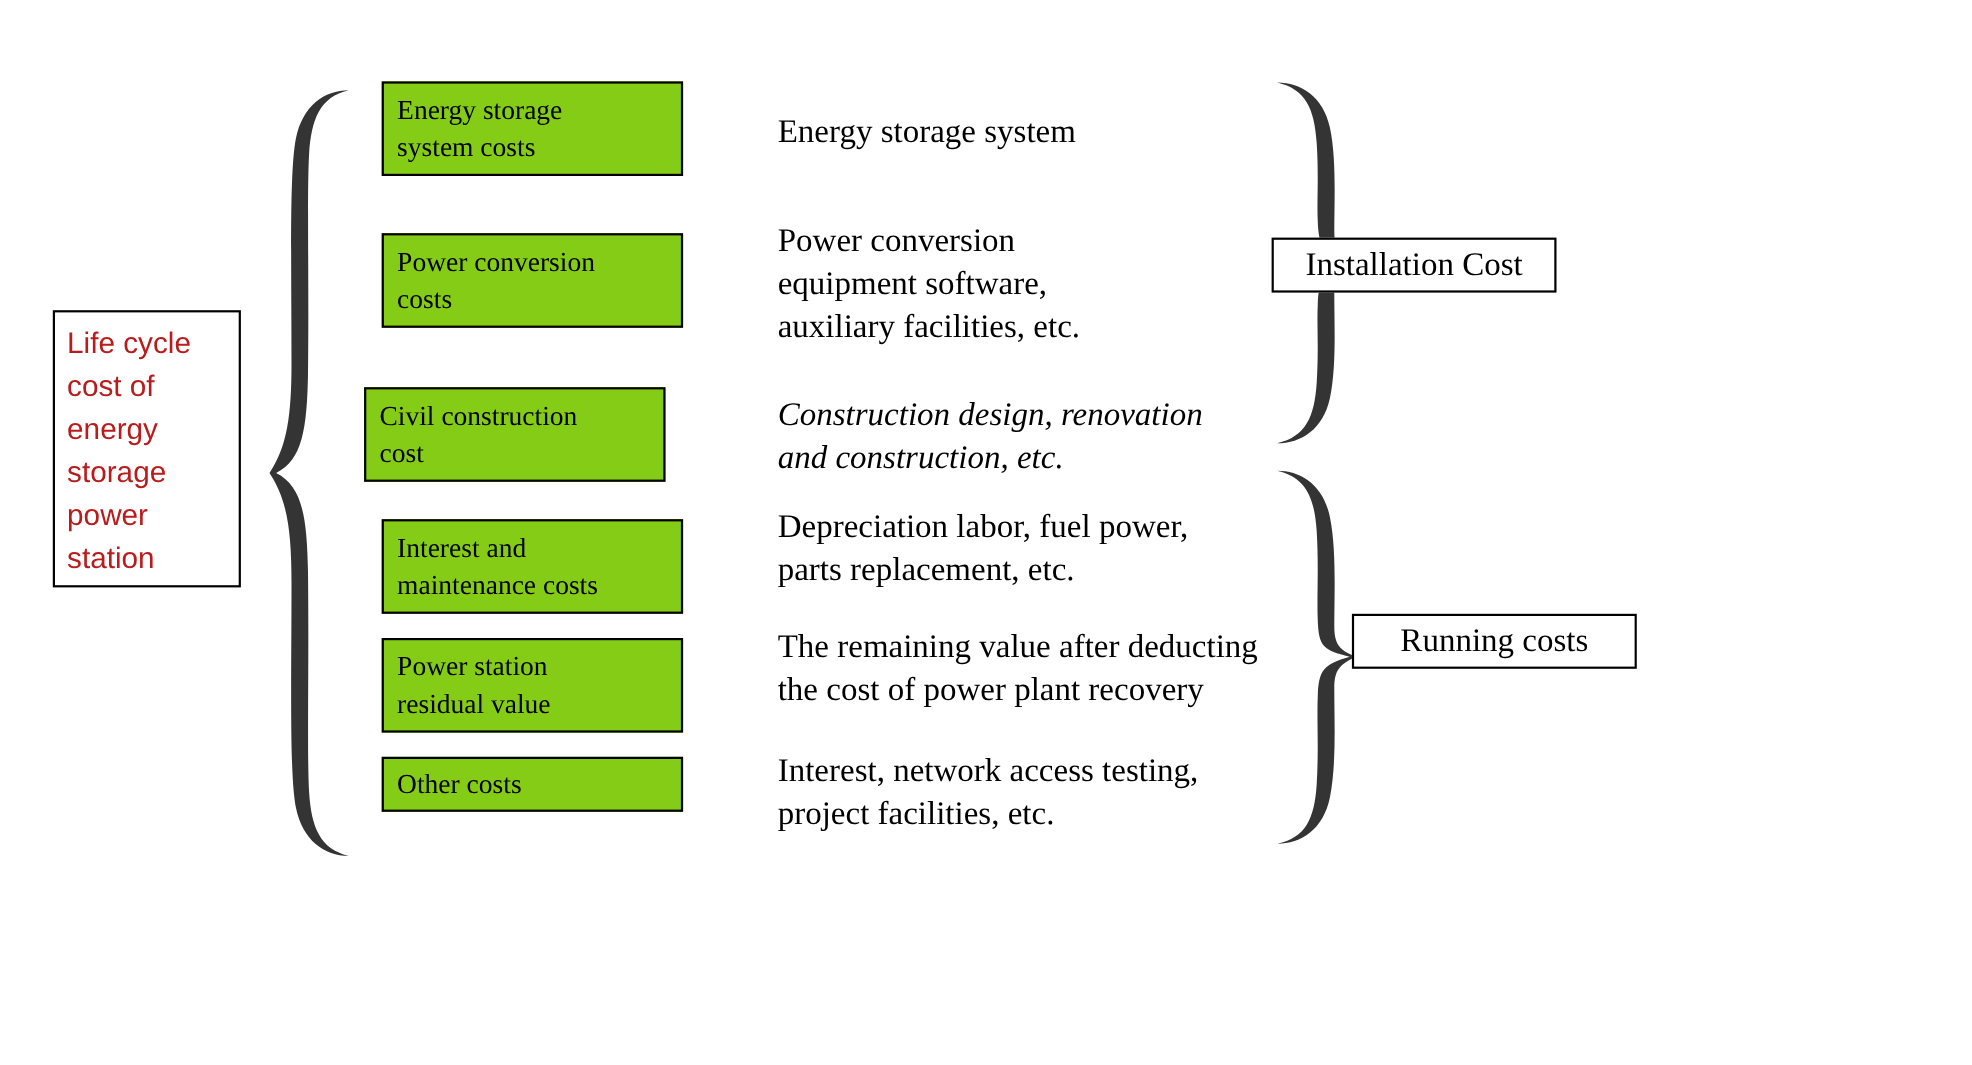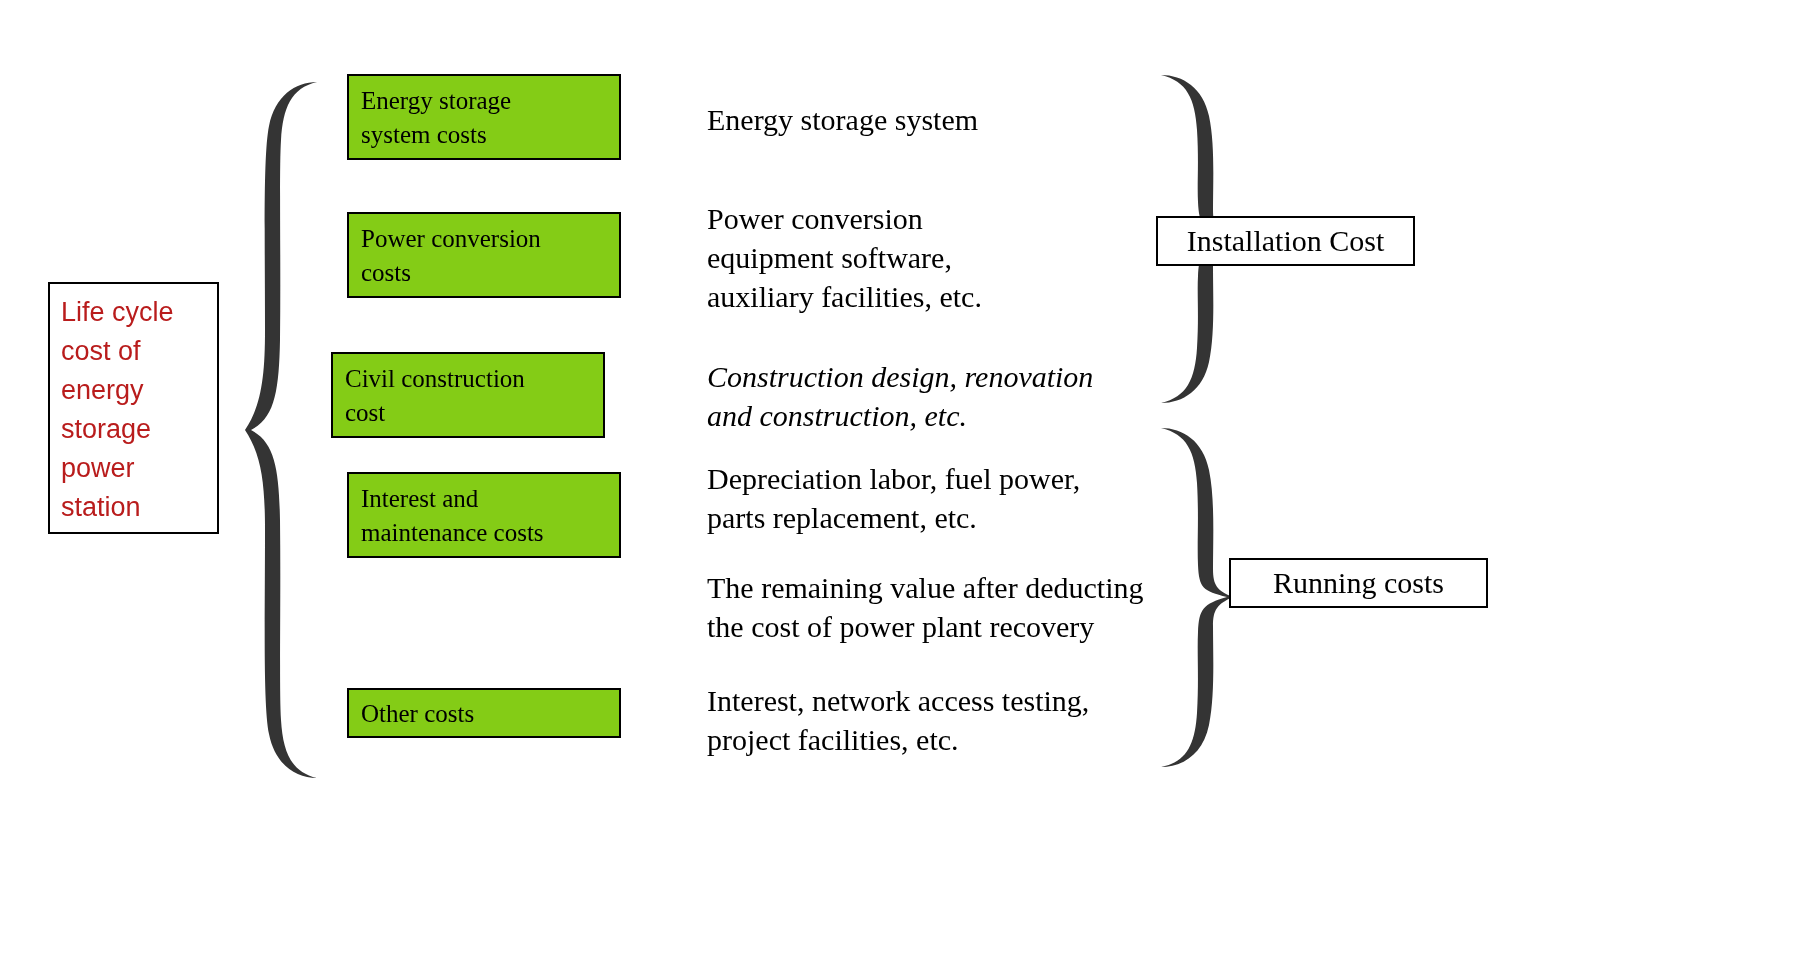--- a/index.html
+++ b/index.html
@@ -113,20 +113,22 @@
 
   <div class="cat-box" style="left:347px; top:212px; height:86px;">Power conversion
 costs</div>
 
   <div class="cat-box" style="left:331px; top:352px; height:86px;">Civil construction
 cost</div>
 
   <div class="cat-box" style="left:347px; top:472px; height:86px;">Interest and
 maintenance costs</div>
 
+  <div class="cat-box" style="left:347px; top:580px; height:86px;">Power station
+residual value</div>
 
   <div class="cat-box" style="left:347px; top:688px; height:50px; padding-top:7px;">Other costs</div>
 
   <div class="desc" style="left:660px; top:100px;">Energy storage system</div>
 
   <div class="desc" style="left:660px; top:199px;">Power conversion
 equipment software,
 auxiliary facilities, etc.</div>
 
   <div class="desc" style="left:660px; top:357px;font-style:italic;">Construction design, renovation

